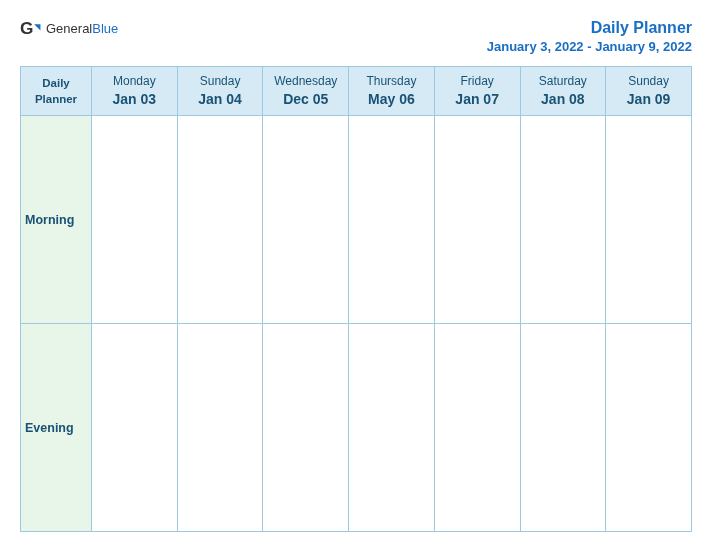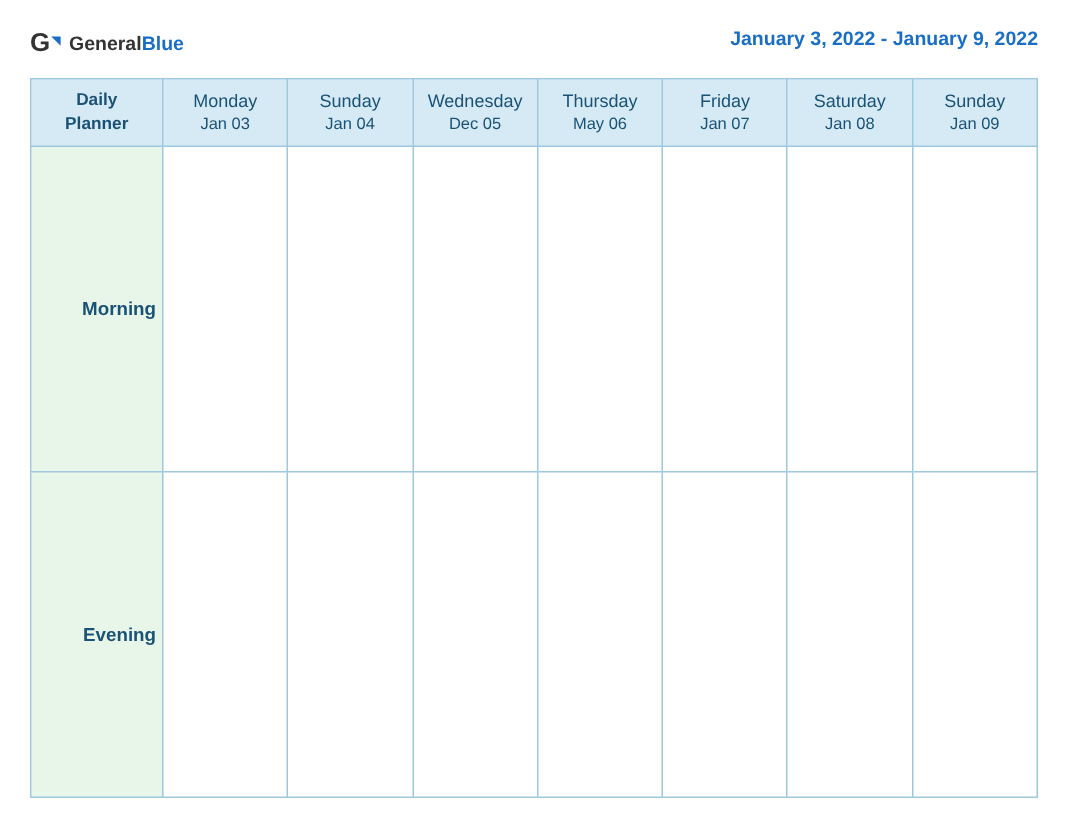--- a/index.html
+++ b/index.html
@@ -24,21 +24,21 @@
       align-items: flex-start;
       margin-bottom: 12px;
     }
     .logo-area {
       display: flex;
       align-items: center;
       gap: 4px;
     }
     .logo-text {
       font-size: 13px;
-      font-weight: bold;
+      font-weight: normal;
       color: #333;
       line-height: 1.2;
     }
     .logo-blue {
       color: #1a6fc4;
     }
     .logo-icon {
       width: 22px;
       height: 22px;
     }
@@ -74,28 +74,28 @@
       font-weight: bold;
       color: #1a5276;
       line-height: 1.4;
     }
     .header-row th .day-name {
       font-size: 12px;
       font-weight: normal;
       color: #1a5276;
     }
     .header-row th .day-date {
-      font-size: 11px;
-      font-weight: normal;
+      font-size: 14px;
+      font-weight: bold;
       color: #1a5276;
     }
     .first-col {
       background: #e8f5e9;
-      width: 88px;
-      text-align: right;
+      width: 71px;
+      text-align: left;
       font-size: 12.5px;
       font-weight: bold;
       color: #1a5276;
       vertical-align: middle;
       padding: 16px 4px;
     }
     .data-cell {
       background: #fff;
       min-width: 80px;
     }
@@ -122,20 +122,21 @@
         <text x="0" y="20" font-size="22" font-weight="bold" fill="#333" font-family="Arial">G</text>
         <polygon points="18,8 26,8 26,16" fill="#1a6fc4"></polygon>
       </svg>
       <div>
         <div class="logo-text">
           <span>General</span><span class="logo-blue">Blue</span>
         </div>
       </div>
     </div>
     <div class="title-area">
+      <h1>Daily Planner</h1>
       <p>January 3, 2022 - January 9, 2022</p>
     </div>
   </div>
 
   <table class="calendar-table">
     <thead>
       <tr class="header-row">
         <th class="first-col-header">
           <span>Daily</span><br>
           <span>Planner</span>

